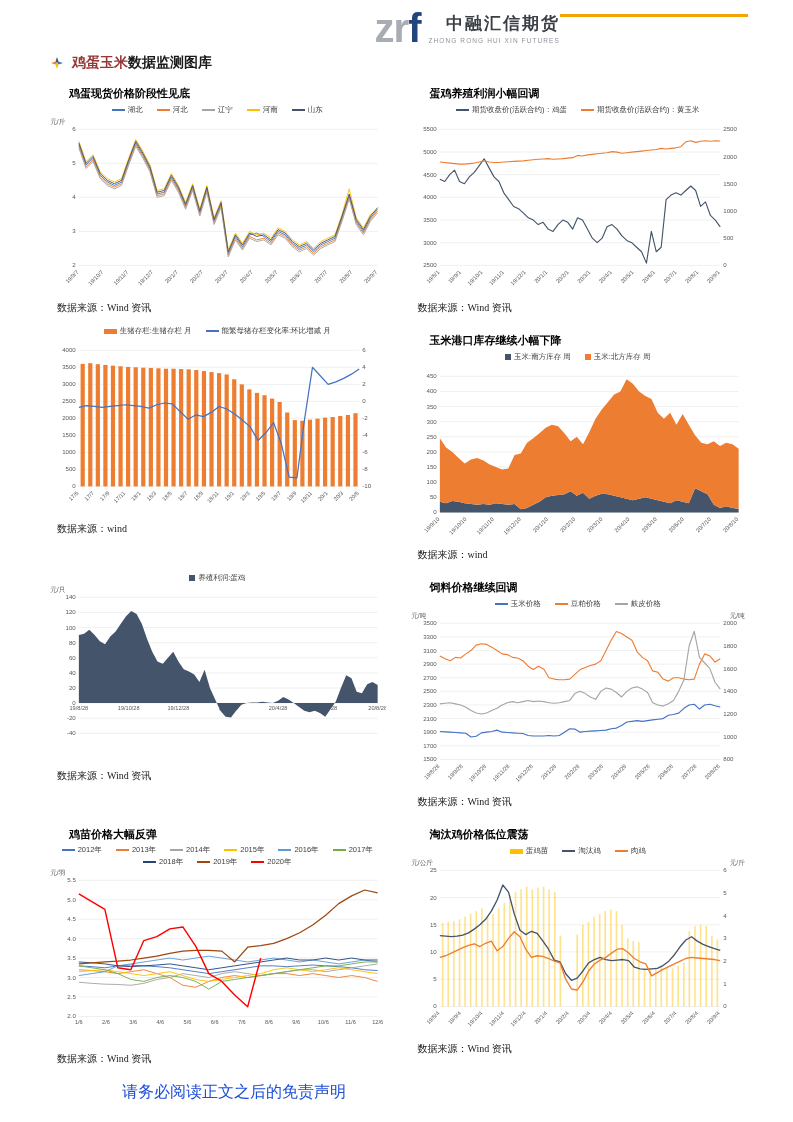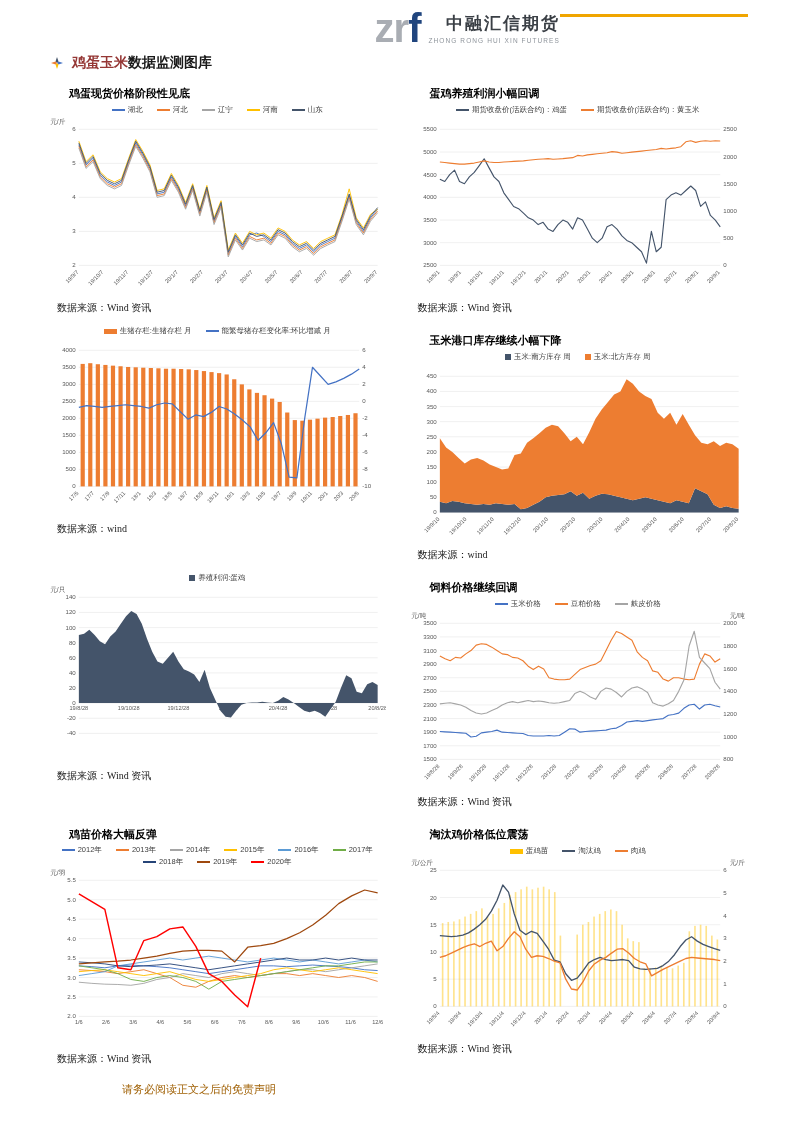--- a/index.html
+++ b/index.html
@@ -26,21 +26,21 @@
   .panel{display:flex;flex-direction:column;}
   .panel h3{font-size:11px;font-weight:bold;margin:8px 0 3px 22px;color:#000;}
   .legend{display:flex;justify-content:center;align-items:center;column-gap:14px;row-gap:2px;flex-wrap:wrap;font-size:7.5px;color:#404040;min-height:12px;max-width:320px;margin:0 auto;}
   .lg-item{display:inline-flex;align-items:center;gap:3px;white-space:nowrap;}
   .lg-mark{display:inline-block;}
   .lg-mark.line{width:13px;height:2px;}
   .lg-mark.square{width:6px;height:6px;}
   .lg-mark.bar{width:13px;height:5px;}
   svg.chart{width:338px;height:176px;display:block;margin:0 auto;}
   .source{font-size:10px;font-family:"Liberation Serif","DejaVu Serif",serif;color:#1a1a1a;margin:9px 0 10px 10px;}
-  .footer{margin:6px 0 0 75px;font-size:11px;font-family:"Liberation Serif","DejaVu Serif",serif;color:#a16207;}
+  .footer{margin:6px 0 0 75px;font-size:16px;font-family:"Liberation Serif","DejaVu Serif",serif;color:#1d4ed8;}
 </style>
 </head>
 <body>
 
 <div class="page">
 
   <div class="logo-row">
     <div class="logo">
       <div class="logo-main">
         <div class="zrf"><span class="zr">zr</span><span class="f">f</span></div>

